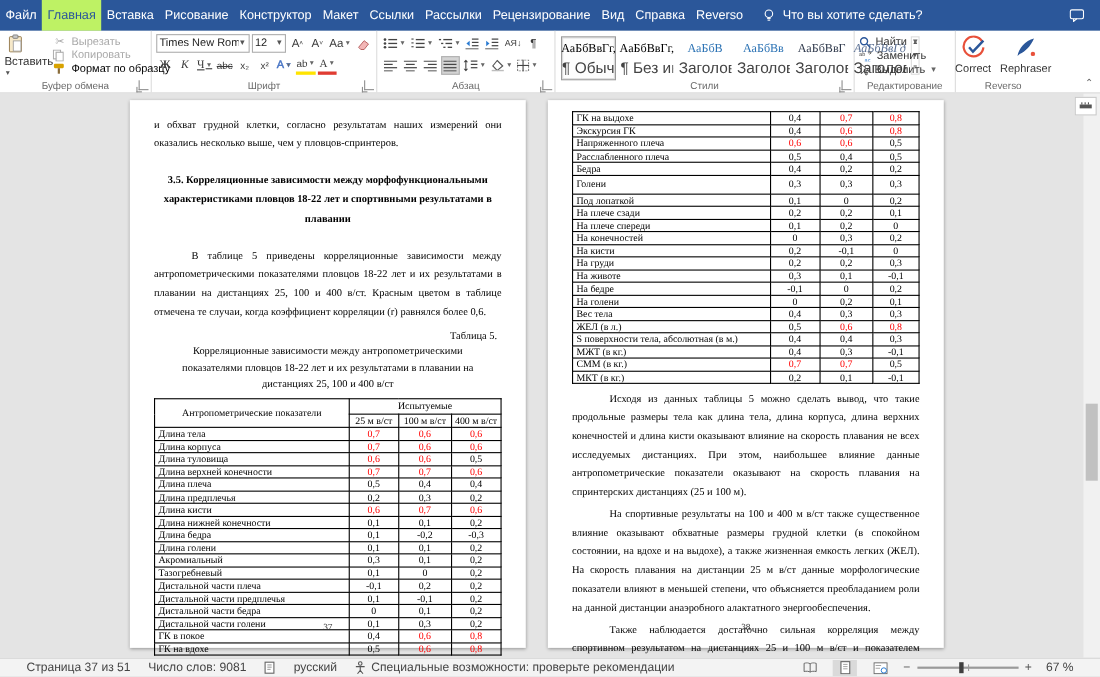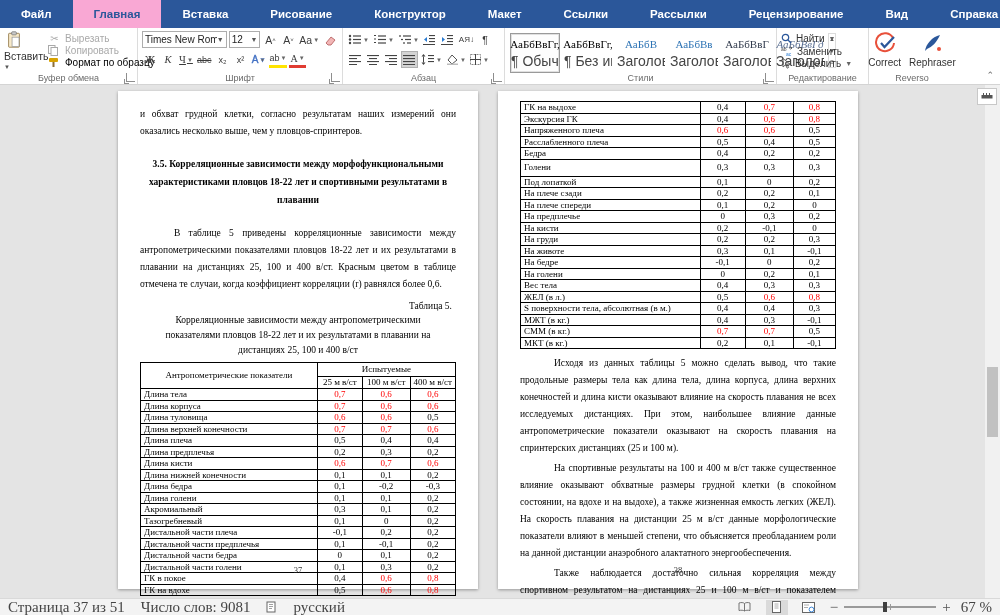--- a/index.html
+++ b/index.html
@@ -3,22 +3,22 @@
 <meta charset="utf-8">
 <style>
 * { margin:0; padding:0; box-sizing:border-box; }
 html,body { width:1000px; height:615px; overflow:hidden;
   font-family:"Liberation Sans",sans-serif; background:#e4e4e4; }
 .app { position:relative; width:1000px; height:615px; }
 
 
 .tabbar { position:absolute; top:0; left:0; right:0; height:28px; background:#2b579a;
   display:flex; align-items:stretch; color:#fff; font-size:11.5px; }
-.tab { padding:0 21px; display:flex; align-items:center; white-space:nowrap;font-weight:bold; }
-.tab.active { background:#f9a8d4; color:#2b579a; }
+.tab { padding:0 5px; display:flex; align-items:center; white-space:nowrap; }
+.tab.active { background:#bef264; color:#2b579a; }
 .tellme { display:flex; align-items:center; gap:7px; padding:0 12px; }
 .bulb { width:12px; height:12px; }
 .comment-btn { margin-left:auto; margin-right:14px; display:flex; align-items:center; }
 
 
 .ribbon { position:absolute; top:28px; left:0; right:0; height:57px; background:#fff;
   border-bottom:1px solid #d4d4d4; display:flex; align-items:stretch; }
 .rgroup { position:relative; border-right:1px solid #dcdcdc; padding:3px 4px 14px 4px; }
 .rgroup-label { position:absolute; bottom:1px; left:0; right:0; text-align:center;
   font-size:9px; color:#6a6a6a; white-space:nowrap; }
@@ -112,22 +112,22 @@
 .page-right .pblock { margin-top:6px; }
 
 
 .vscroll { position:absolute; top:0; right:0; width:15px; bottom:0; background:#f1f1f1; }
 .ruler-btn { position:absolute; top:3px; right:3px; width:20px; height:17px; background:#fff;
   border:1px solid #c8c8c8; display:flex; align-items:center; justify-content:center; z-index:2; }
 .vthumb { position:absolute; right:2px; top:55%; width:11px; height:70px; background:#c1c1c1; }
 
 
 .statusbar { position:absolute; left:0; right:0; bottom:0; height:17px; background:#f3f3f3;
-  border-top:1px solid #d9d9d9; display:flex; align-items:center; font-size:15px;
-  color:#444; padding:0 8px; gap:16px;font-family:Liberation Serif, serif; }
+  border-top:1px solid #d9d9d9; display:flex; align-items:center; font-size:11px;
+  color:#444; padding:0 24px; gap:16px; }
 .sb-item { display:flex; align-items:center; gap:4px; white-space:nowrap; }
 .sb-right { margin-left:auto; display:flex; align-items:center; gap:10px; }
 .viewbtn { width:22px; height:15px; display:flex; align-items:center; justify-content:center; }
 .viewbtn.sel { background:#dadada; }
 .zoomslider { display:flex; align-items:center; gap:6px; }
 .ztrack { position:relative; width:92px; height:2px; background:#9a9a9a; }
 .zthumb { position:absolute; left:42%; top:-4px; width:4px; height:10px; background:#3f3f3f; }
 .ztick { position:absolute; left:50%; top:-2px; width:1px; height:6px; background:#9a9a9a; }
 .zlabel { min-width:28px; text-align:right; }
 svg { display:block; }
@@ -672,21 +672,21 @@
               <td class="val">0,2</td>
               <td class="val">0,1</td>
             </tr>
             <tr>
               <td>На плече спереди</td>
               <td class="val">0,1</td>
               <td class="val">0,2</td>
               <td class="val">0</td>
             </tr>
             <tr>
-              <td>На предплечье</td>
+              <td>На конечностей</td>
               <td class="val">0</td>
               <td class="val">0,3</td>
               <td class="val">0,2</td>
             </tr>
             <tr>
               <td>На кисти</td>
               <td class="val">0,2</td>
               <td class="val">-0,1</td>
               <td class="val">0</td>
             </tr>
@@ -784,20 +784,27 @@
       <svg width="11" height="12" viewBox="0 0 11 12">
         <rect x="1" y="1" width="8" height="10" fill="#fff" stroke="#666" stroke-width="1"></rect>
         <line x1="3" y1="3.5" x2="7" y2="3.5" stroke="#888" stroke-width="0.8"></line>
         <line x1="3" y1="5.5" x2="7" y2="5.5" stroke="#888" stroke-width="0.8"></line>
         <line x1="3" y1="7.5" x2="6" y2="7.5" stroke="#888" stroke-width="0.8"></line>
       </svg>
     </div>
     <div class="sb-item">
       <span>русский</span>
     </div>
+    <div class="sb-item">
+      <svg width="11" height="12" viewBox="0 0 11 12">
+        <circle cx="5.5" cy="2.2" r="1.6" fill="none" stroke="#555" stroke-width="1"></circle>
+        <path d="M1.5 5 L9.5 5 M5.5 5 L5.5 8.5 M5.5 8.5 L3 11.5 M5.5 8.5 L8 11.5" fill="none" stroke="#555" stroke-width="1"></path>
+      </svg>
+      <span>Специальные возможности: проверьте рекомендации</span>
+    </div>
     <div class="sb-right">
       <div class="viewbtn">
         <svg width="13" height="10" viewBox="0 0 13 10">
           <path d="M1 1 C3 0.2, 5.5 0.5, 6.5 1.5 C7.5 0.5, 10 0.2, 12 1 L12 8.5 C10 8, 7.5 8.2, 6.5 9 C5.5 8.2, 3 8, 1 8.5 Z" fill="none" stroke="#666" stroke-width="0.9"></path>
           <line x1="6.5" y1="1.5" x2="6.5" y2="9" stroke="#666" stroke-width="0.9"></line>
         </svg>
       </div>
       <div class="viewbtn sel">
         <svg width="11" height="12" viewBox="0 0 11 12">
           <rect x="1.5" y="0.5" width="8" height="11" fill="#fff" stroke="#666" stroke-width="1"></rect>

